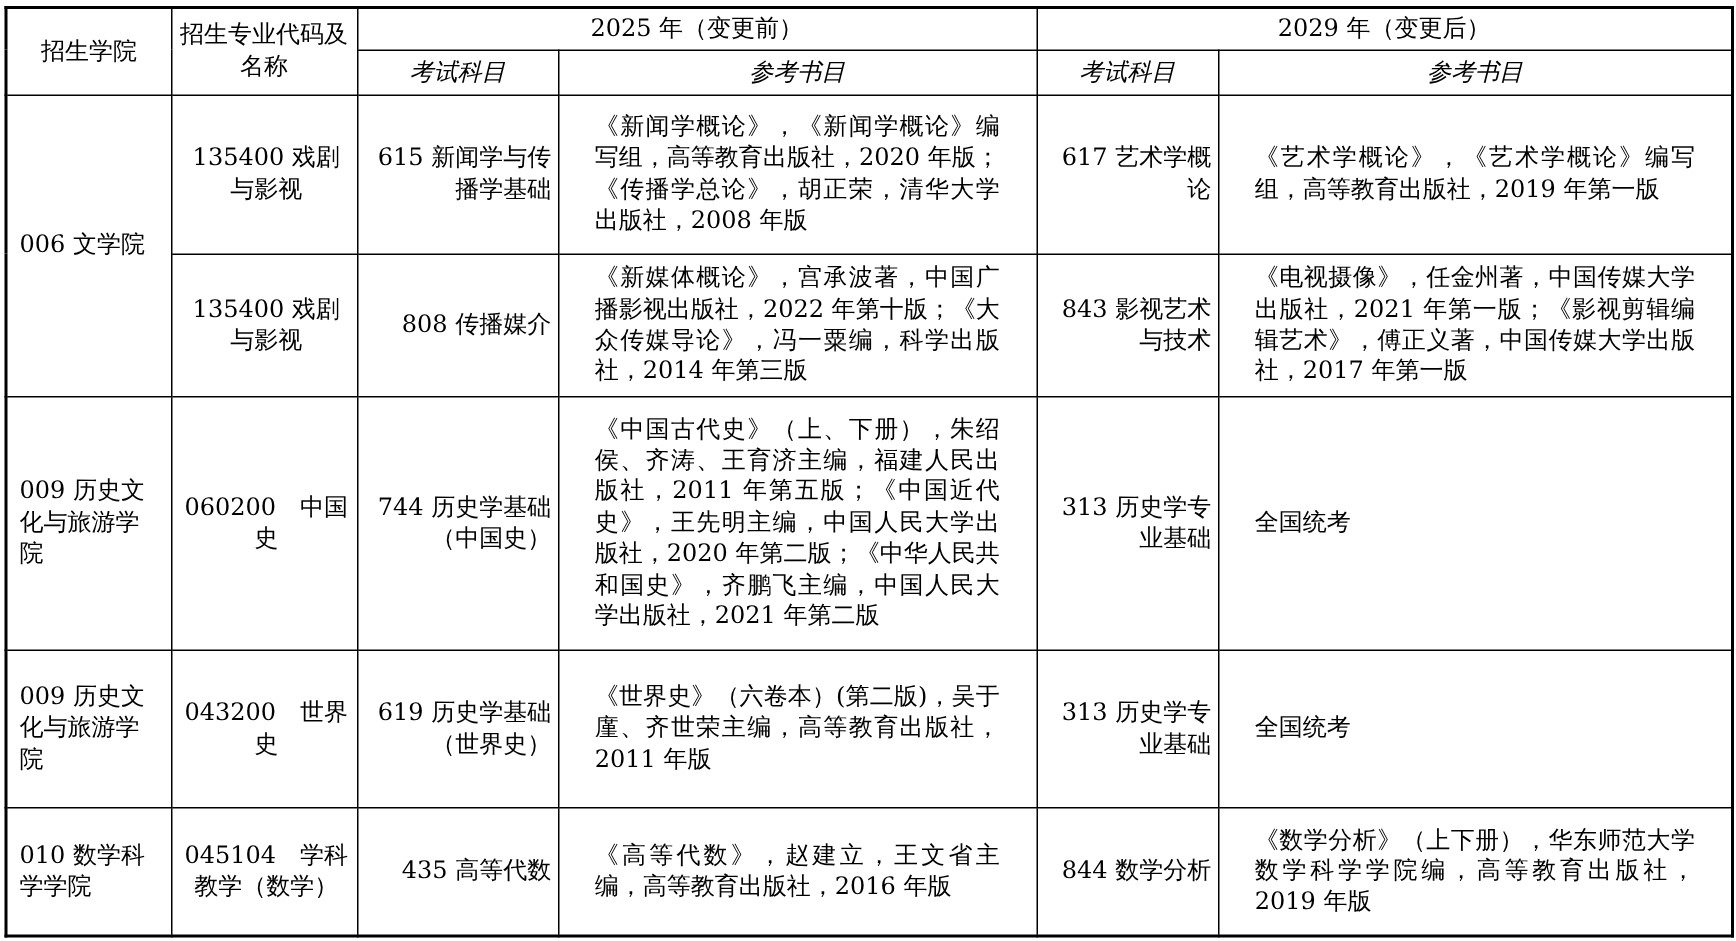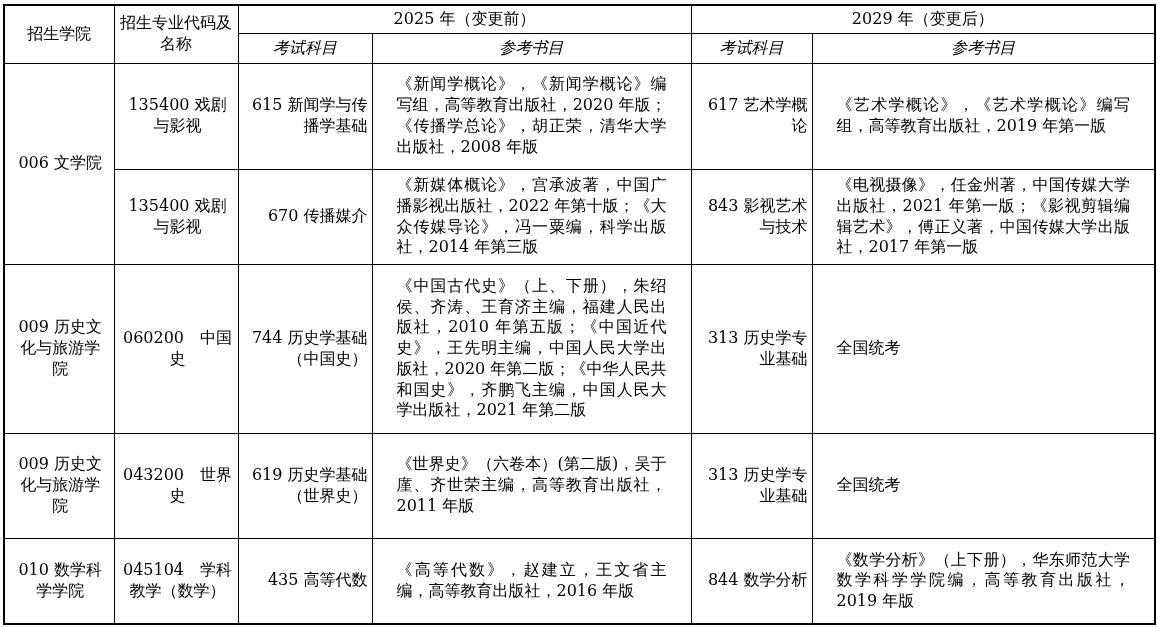--- a/index.html
+++ b/index.html
@@ -36,21 +36,21 @@
     text-align: center;
     padding: 2px 4px;
   }
   tr.hrow1 { height: 28px; }
   tr.hrow2 { height: 30px; font-style: italic; }
   tr.r1 { height: 106px; }
   tr.r2 { height: 95px; }
   tr.r3 { height: 169px; }
   tr.r4 { height: 105px; }
   tr.r5 { height: 86px; }
-  td.college { text-align: center; padding: 4px 6px 4px 8px; }
+  td.college { text-align: left; padding: 4px 6px 4px 8px; }
   td.major   { text-align: center; padding: 4px 5px 4px 8px; }
   td.exam    { text-align: right; padding: 4px 4px 4px 6px; }
   td.ref     { text-align: justify; padding: 4px 24px; }
 </style>
 </head>
 <body>
 
 <div class="page">
   <table class="cmp">
     <colgroup>
@@ -78,30 +78,30 @@
     <tr class="r1">
       <td class="college" rowspan="2">006 文学院</td>
       <td class="major">135400 戏剧与影视</td>
       <td class="exam">615 新闻学与传播学基础</td>
       <td class="ref">《新闻学概论》，《新闻学概论》编写组，高等教育出版社，2020 年版；《传播学总论》，胡正荣，清华大学出版社，2008 年版</td>
       <td class="exam">617 艺术学概论</td>
       <td class="ref">《艺术学概论》，《艺术学概论》编写组，高等教育出版社，2019 年第一版</td>
     </tr>
     <tr class="r2">
       <td class="major">135400 戏剧与影视</td>
-      <td class="exam">670 传播媒介</td>
+      <td class="exam">808 传播媒介</td>
       <td class="ref">《新媒体概论》，宫承波著，中国广播影视出版社，2022 年第十版；《大众传媒导论》，冯一粟编，科学出版社，2014 年第三版</td>
       <td class="exam">843 影视艺术与技术</td>
       <td class="ref">《电视摄像》，任金州著，中国传媒大学出版社，2021 年第一版；《影视剪辑编辑艺术》，傅正义著，中国传媒大学出版社，2017 年第一版</td>
     </tr>
     <tr class="r3">
       <td class="college">009 历史文化与旅游学院</td>
       <td class="major">060200　中国史</td>
       <td class="exam">744 历史学基础（中国史）</td>
-      <td class="ref">《中国古代史》（上、下册），朱绍侯、齐涛、王育济主编，福建人民出版社，2010 年第五版；《中国近代史》，王先明主编，中国人民大学出版社，2020 年第二版；《中华人民共和国史》，齐鹏飞主编，中国人民大学出版社，2021 年第二版</td>
+      <td class="ref">《中国古代史》（上、下册），朱绍侯、齐涛、王育济主编，福建人民出版社，2011 年第五版；《中国近代史》，王先明主编，中国人民大学出版社，2020 年第二版；《中华人民共和国史》，齐鹏飞主编，中国人民大学出版社，2021 年第二版</td>
       <td class="exam">313 历史学专业基础</td>
       <td class="ref">全国统考</td>
     </tr>
     <tr class="r4">
       <td class="college">009 历史文化与旅游学院</td>
       <td class="major">043200　世界史</td>
       <td class="exam">619 历史学基础（世界史）</td>
       <td class="ref">《世界史》（六卷本）(第二版)，吴于廑、齐世荣主编，高等教育出版社，2011 年版</td>
       <td class="exam">313 历史学专业基础</td>
       <td class="ref">全国统考</td>

